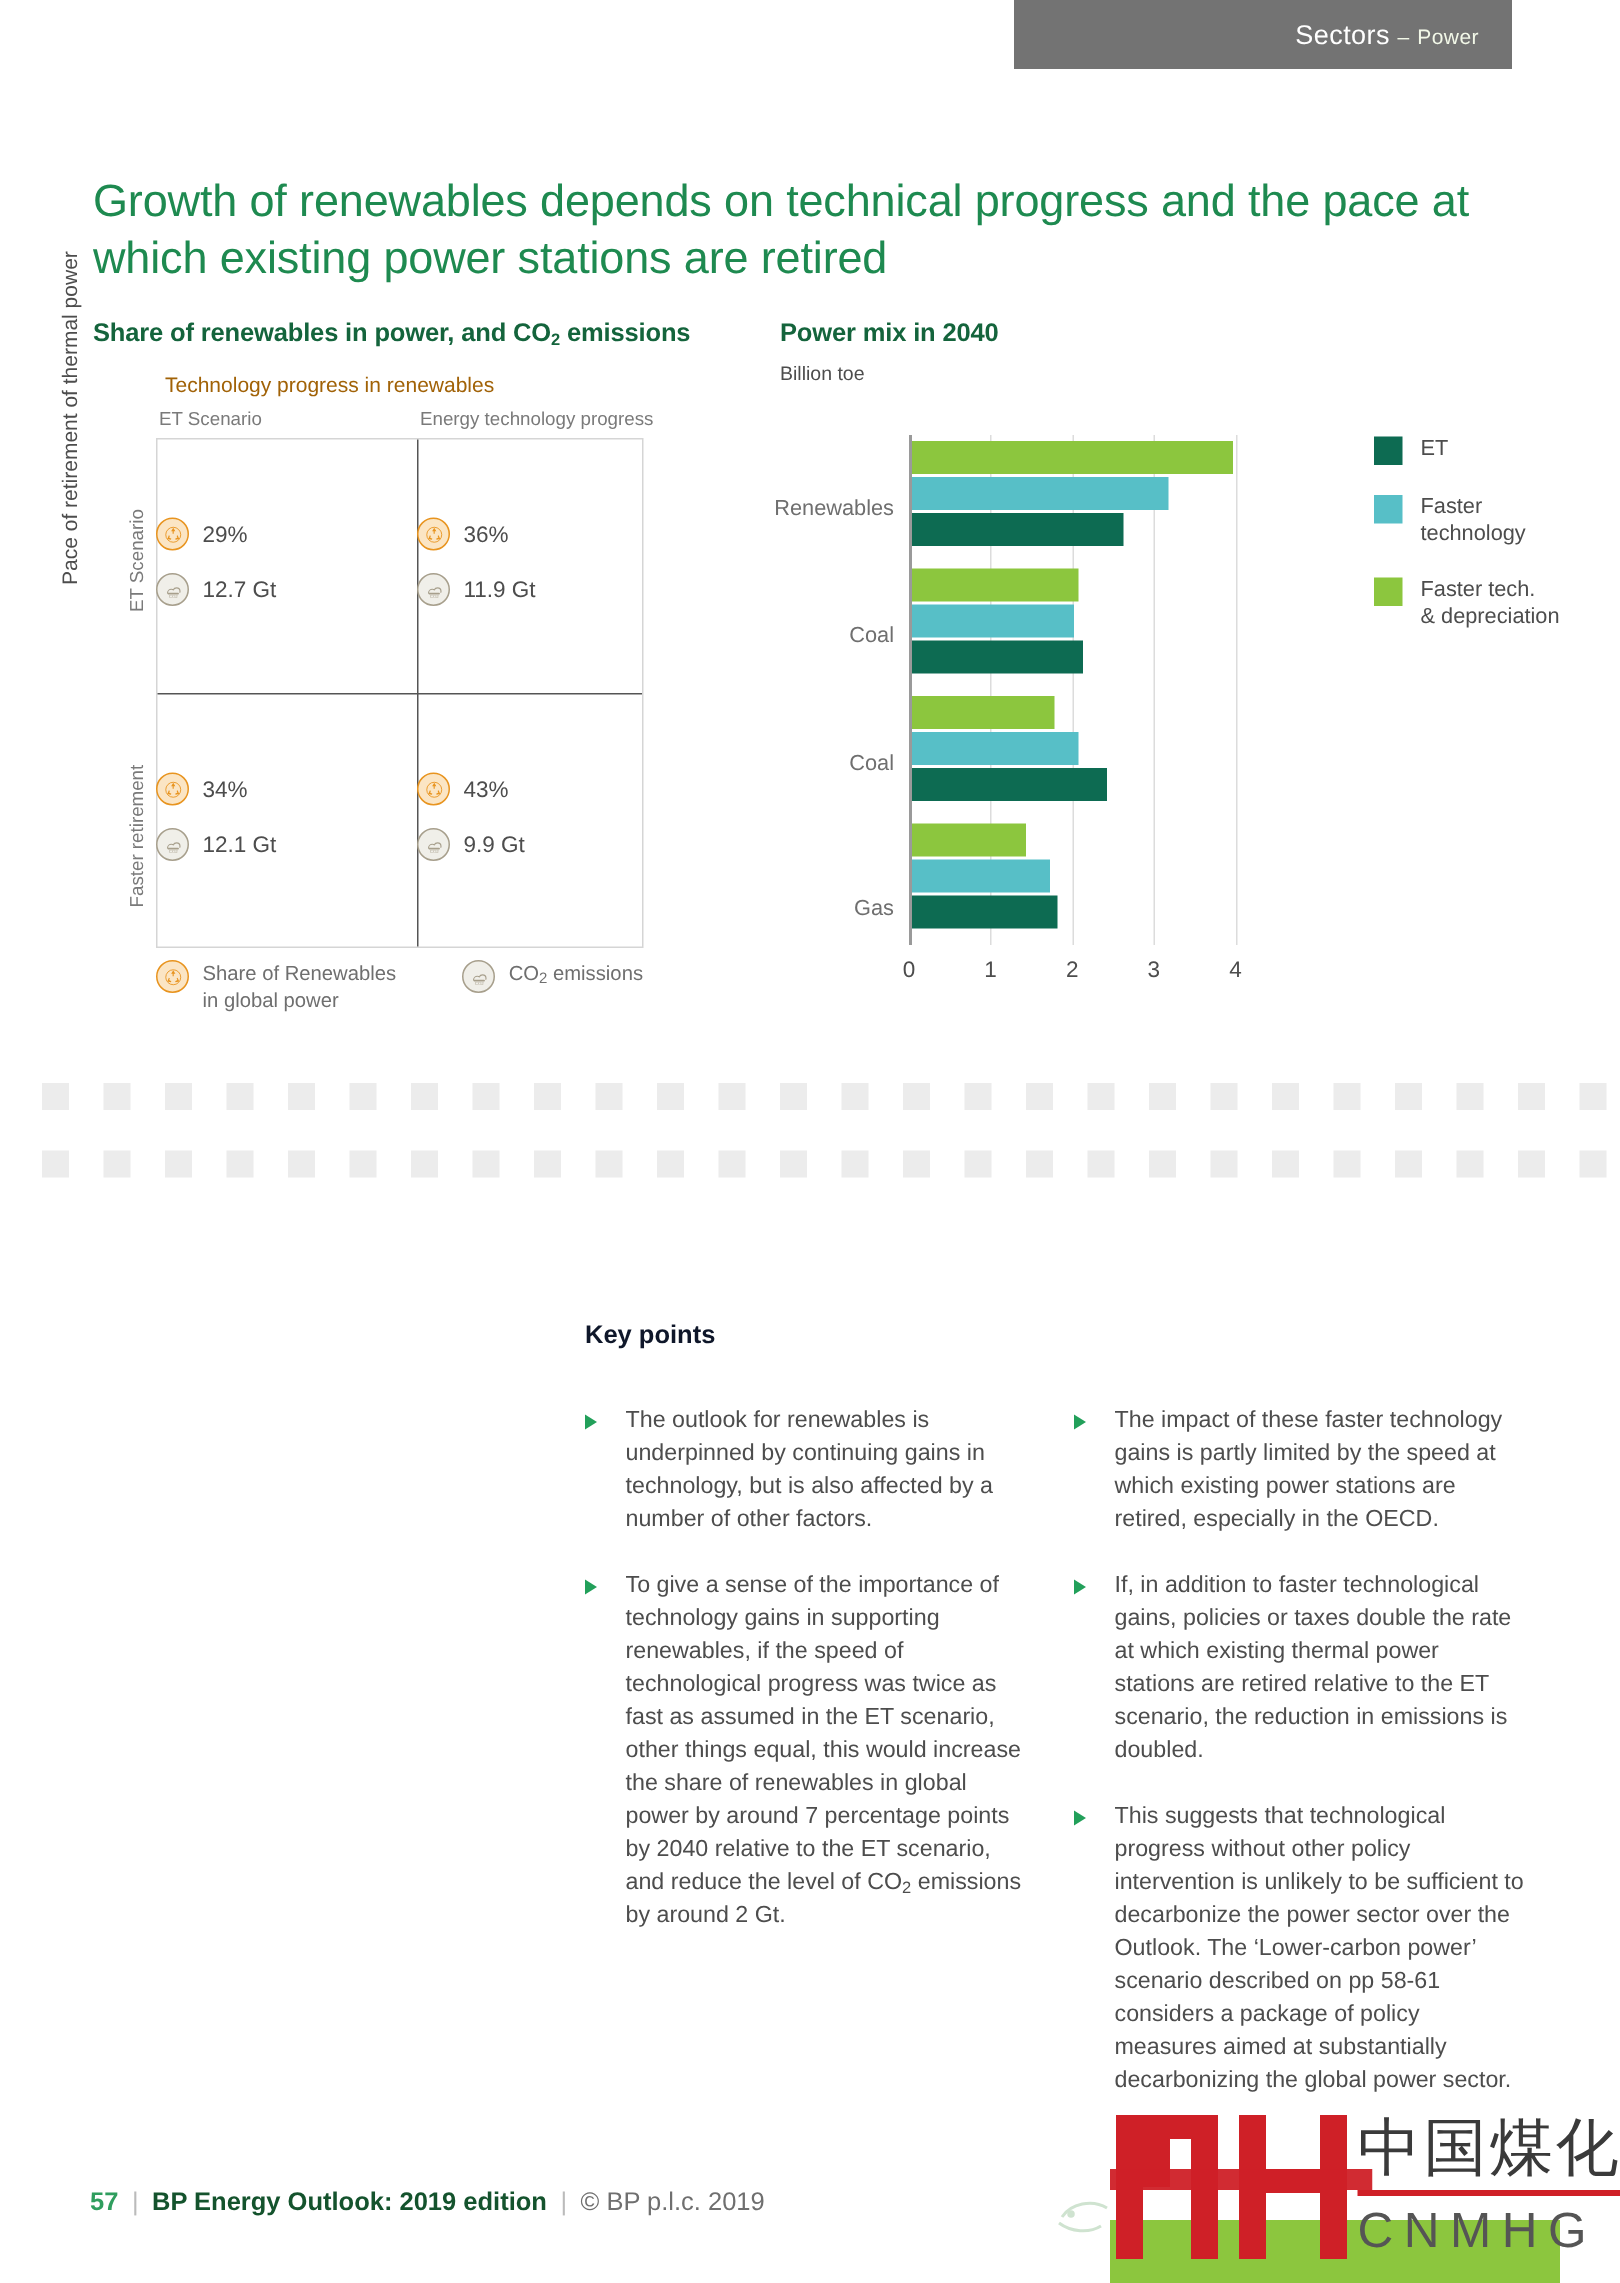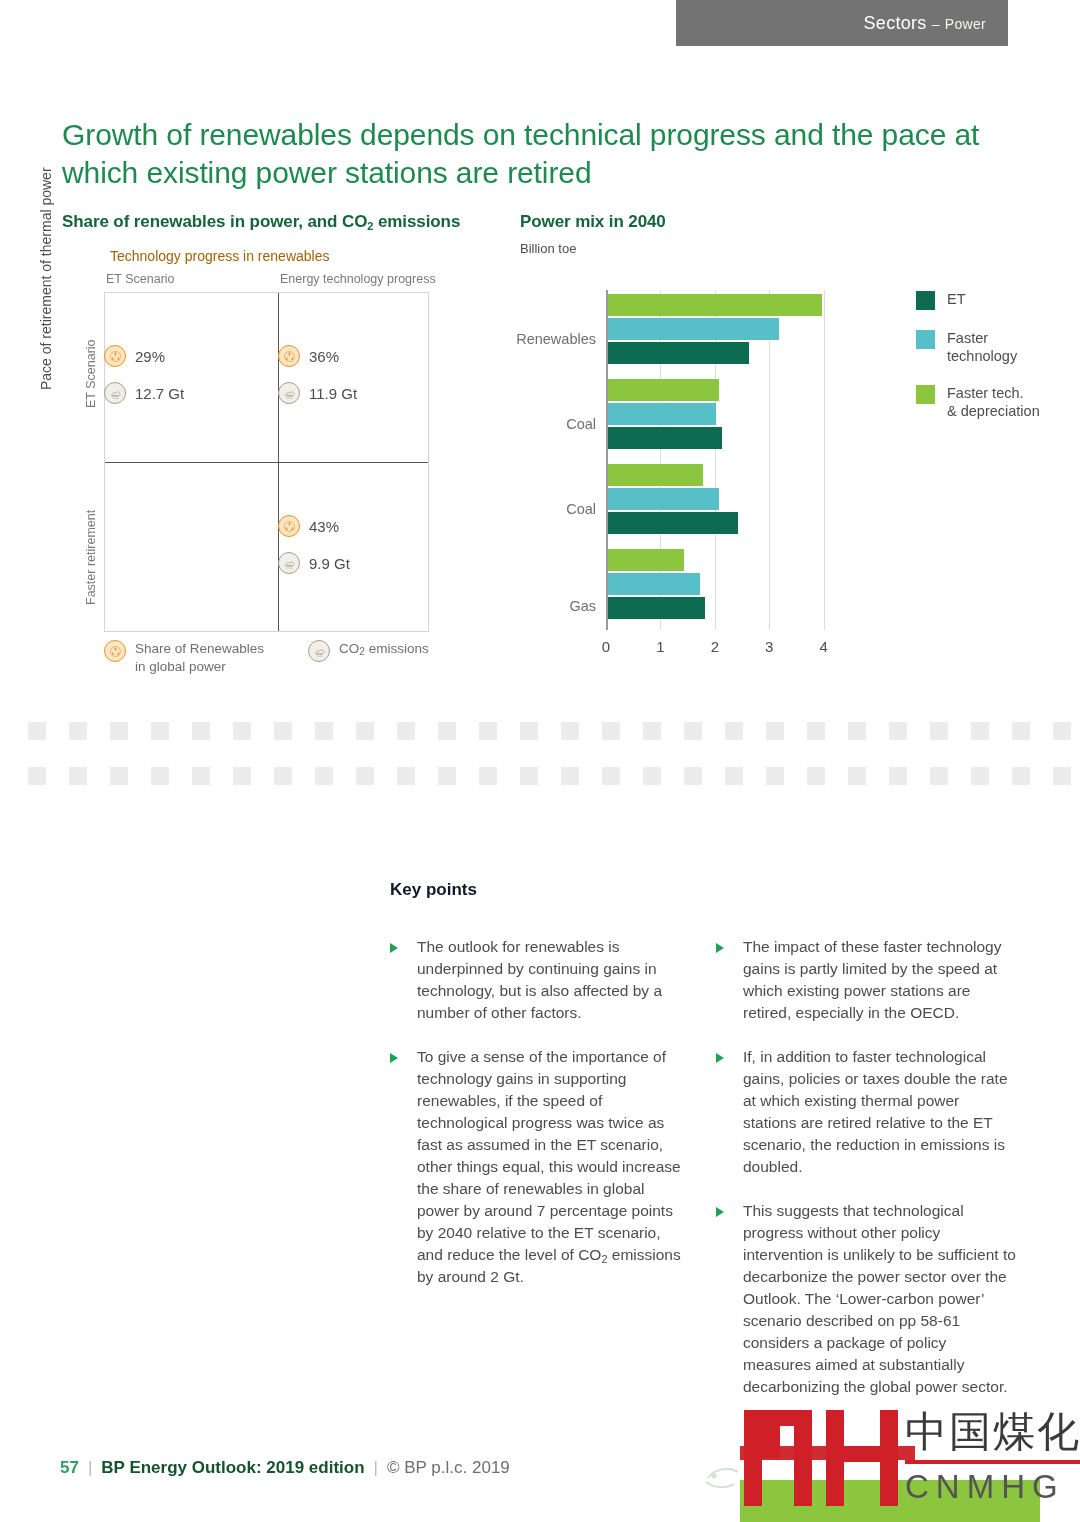--- a/index.html
+++ b/index.html
@@ -220,20 +220,43 @@
           <svg width="13" height="13" viewBox="0 0 24 24">
               <path d="M5 15.5c0-2.6 2.1-4.7 4.7-4.7.9 0 1.7.2 2.4.7.7-1.5 2.2-2.5 3.9-2.5 2.4 0 4.3 1.9 4.3 4.3 0 .4-.1.8-.2 1.2" fill="none" stroke="#a79f8c" stroke-width="1.4" stroke-linecap="round"></path>
               <rect x="5" y="15" width="14" height="2.2" rx="1.1" fill="#a79f8c"></rect>
               <text x="12" y="21.4" font-size="5.4" text-anchor="middle" fill="#a79f8c" font-family="sans-serif">CO2</text>
             </svg>
         </span>
         <span class="metric-val">11.9 Gt</span>
       </div>
     </div>
 
+    <div class="quad q3">
+      <div class="metric">
+        <span class="badge renew">
+          <svg width="13" height="13" viewBox="0 0 24 24">
+              <path d="M12 3.5l2.6 4.2h-2.0v3.2h-1.4V7.7H9.4L12 3.5z" fill="#e8941f"></path>
+              <path d="M4.6 17.2l2.0-4.5 1.3.8-1.0 1.8 2.8 1.6-.7 1.2-4.4-.9z" fill="#e8941f"></path>
+              <path d="M19.4 17.2l-4.4.9-.7-1.2 2.8-1.6-1.0-1.8 1.3-.8 2.0 4.5z" fill="#e8941f"></path>
+              <circle cx="12" cy="12" r="9.2" fill="none" stroke="#e8941f" stroke-width="1.1"></circle>
+            </svg>
+        </span>
+        <span class="metric-val">34%</span>
+      </div>
+      <div class="metric">
+        <span class="badge co2">
+          <svg width="13" height="13" viewBox="0 0 24 24">
+              <path d="M5 15.5c0-2.6 2.1-4.7 4.7-4.7.9 0 1.7.2 2.4.7.7-1.5 2.2-2.5 3.9-2.5 2.4 0 4.3 1.9 4.3 4.3 0 .4-.1.8-.2 1.2" fill="none" stroke="#a79f8c" stroke-width="1.4" stroke-linecap="round"></path>
+              <rect x="5" y="15" width="14" height="2.2" rx="1.1" fill="#a79f8c"></rect>
+              <text x="12" y="21.4" font-size="5.4" text-anchor="middle" fill="#a79f8c" font-family="sans-serif">CO2</text>
+            </svg>
+        </span>
+        <span class="metric-val">12.1 Gt</span>
+      </div>
+    </div>
 
     <div class="quad q4">
       <div class="metric">
         <span class="badge renew">
           <svg width="13" height="13" viewBox="0 0 24 24">
               <path d="M12 3.5l2.6 4.2h-2.0v3.2h-1.4V7.7H9.4L12 3.5z" fill="#e8941f"></path>
               <path d="M4.6 17.2l2.0-4.5 1.3.8-1.0 1.8 2.8 1.6-.7 1.2-4.4-.9z" fill="#e8941f"></path>
               <path d="M19.4 17.2l-4.4.9-.7-1.2 2.8-1.6-1.0-1.8 1.3-.8 2.0 4.5z" fill="#e8941f"></path>
               <circle cx="12" cy="12" r="9.2" fill="none" stroke="#e8941f" stroke-width="1.1"></circle>
             </svg>

